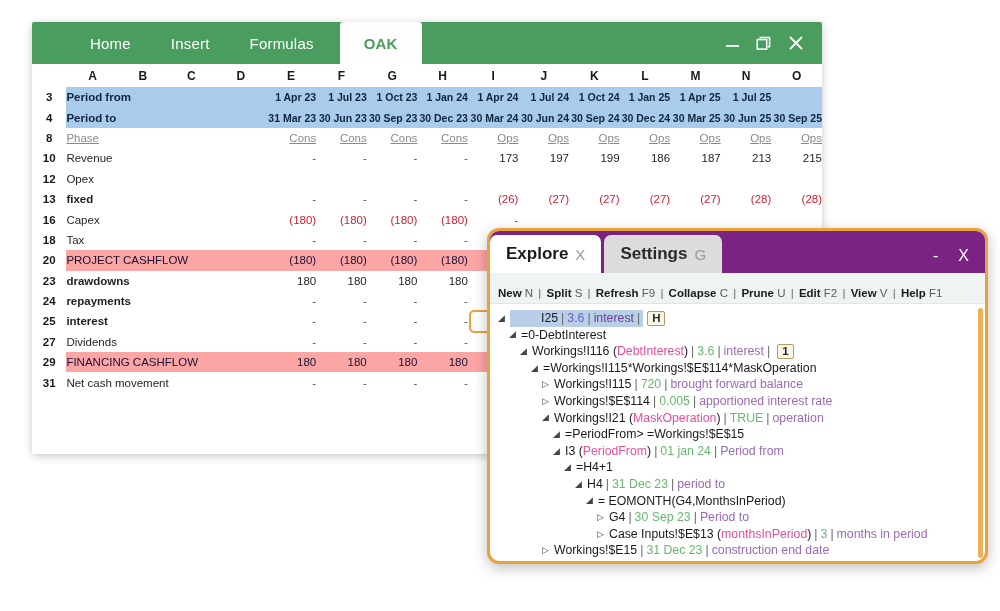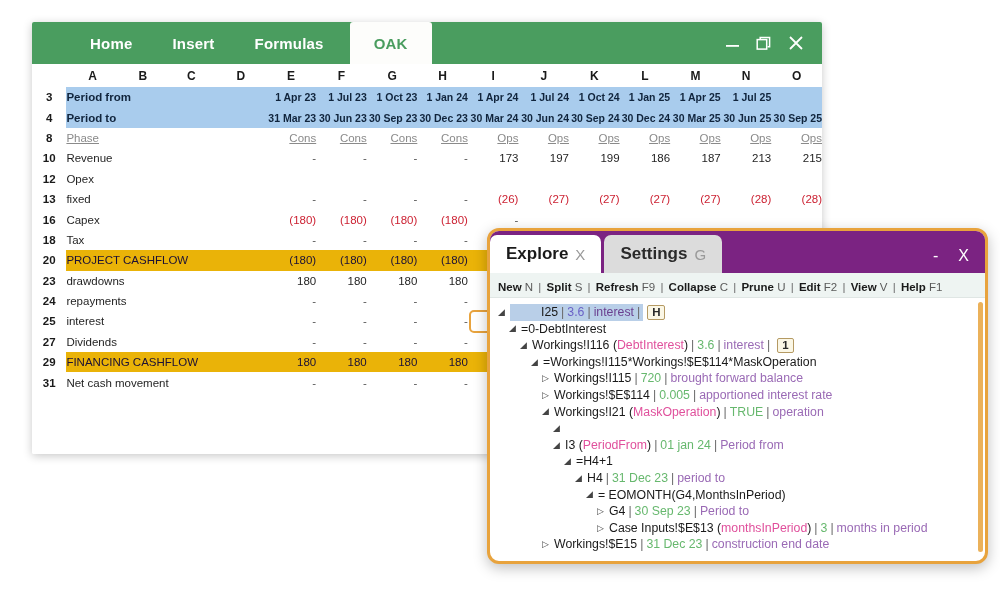--- a/index.html
+++ b/index.html
@@ -19,21 +19,21 @@
     border-radius:2px;
     overflow:hidden;
   }
   #ribbon{
     position:absolute;left:0;top:0;width:790px;height:42px;
     background:#4a9d5f;
     display:flex;align-items:stretch;
   }
   .rb-tab{
     display:flex;align-items:center;justify-content:center;
-    color:#ffffff;font-size:15px;font-weight:700;letter-spacing:.2px;
+    color:#ffffff;font-size:15px;font-weight:400;letter-spacing:.2px;
     padding:16px 20px;height:42px;box-sizing:border-box;cursor:pointer;
   }
   .rb-tab.first{margin-left:38px;}
   .rb-tab.active{
     background:#fdfdfb;color:#4a9d5f;font-weight:700;
     border-top-left-radius:3px;border-top-right-radius:3px;
     margin:0 6px;padding:0 24px;
   }
   #win-ctrls{
     margin-left:auto;display:flex;align-items:center;gap:16px;
@@ -80,24 +80,24 @@
   td.val{
     text-align:right;padding-right:7px;font-size:11.5px;
     vertical-align:middle;white-space:nowrap;
   }
   .neg{color:#cc2233;}
   .pos{color:#1f1f1f;}
   .dash{color:#555;}
   .muted td.lbl,.muted td.val{color:#8a8a8a;text-decoration:underline;}
   tr.blue td{background:#a9cced;font-weight:700;color:#10243c;}
   tr.blue td.rowno{background:#ffffff;color:#1a1a1a;}
-  tr.purple td{background:#eab308;color:#1b1036;}
+  tr.purple td{background:#fca5a5;color:#1b1036;}
   tr.purple td.rowno{background:#ffffff;color:#1a1a1a;}
   tr.blue td.val{font-size:10.5px;}
-  td.indent{padding-left:16px;}
+  td.indent{padding-left:16px;font-weight:bold;}
 
   
   .ringcell{position:relative;}
   .ringcell .ring{
     position:absolute;left:1px;top:-1px;right:1px;bottom:-1px;
     border:2px solid #e8a33d;border-radius:5px;pointer-events:none;
   }
 
   
   #explore{
@@ -122,21 +122,21 @@
   .ex-tab.active{background:#ffffff;color:#1a1a1a;}
   .ex-tab.inactive{background:#dcdcdc;color:#2a2a2a;margin-left:3px;}
   #ex-wc{
     margin-left:auto;display:flex;align-items:center;gap:20px;
     color:#ffffff;padding-right:16px;padding-bottom:9px;font-size:16px;
   }
   #ex-wc span{cursor:pointer;line-height:1;}
 
   #ex-toolbar{
     background:#eef4f2;
-    padding:8px 0 4px 8px;
+    padding:14px 0 4px 8px;
     font-size:11.5px;color:#1a1a1a;white-space:nowrap;
     border-bottom:1px solid #dfe6e4;
   }
   #ex-toolbar .cmd{font-weight:700;cursor:pointer;}
   #ex-toolbar .key{color:#5a5a5a;font-weight:400;}
   #ex-toolbar .sep{color:#6a6a6a;padding:0 2px;}
 
   #ex-tree{
     padding:6px 4px 4px 6px;
     font-size:12.3px;line-height:16.6px;color:#1a1a1a;
@@ -542,20 +542,21 @@
         <span class="ref">Workings!I21 (</span>
         <span class="name">MaskOperation</span>
         <span class="ref">)</span>
         <span class="bar">|</span>
         <span class="num">TRUE</span>
         <span class="bar">|</span>
         <span class="desc">operation</span>
       </div>
       <div class="trow" style="padding-left: 57px;">
         <span class="tri">◢</span>
+        <span class="ref">=PeriodFrom&gt; =Workings!$E$15</span>
       </div>
       <div class="trow" style="padding-left: 57px;">
         <span class="tri">◢</span>
         <span class="ref">I3 (</span>
         <span class="name">PeriodFrom</span>
         <span class="ref">)</span>
         <span class="bar">|</span>
         <span class="num">01 jan 24</span>
         <span class="bar">|</span>
         <span class="desc">Period from</span>

